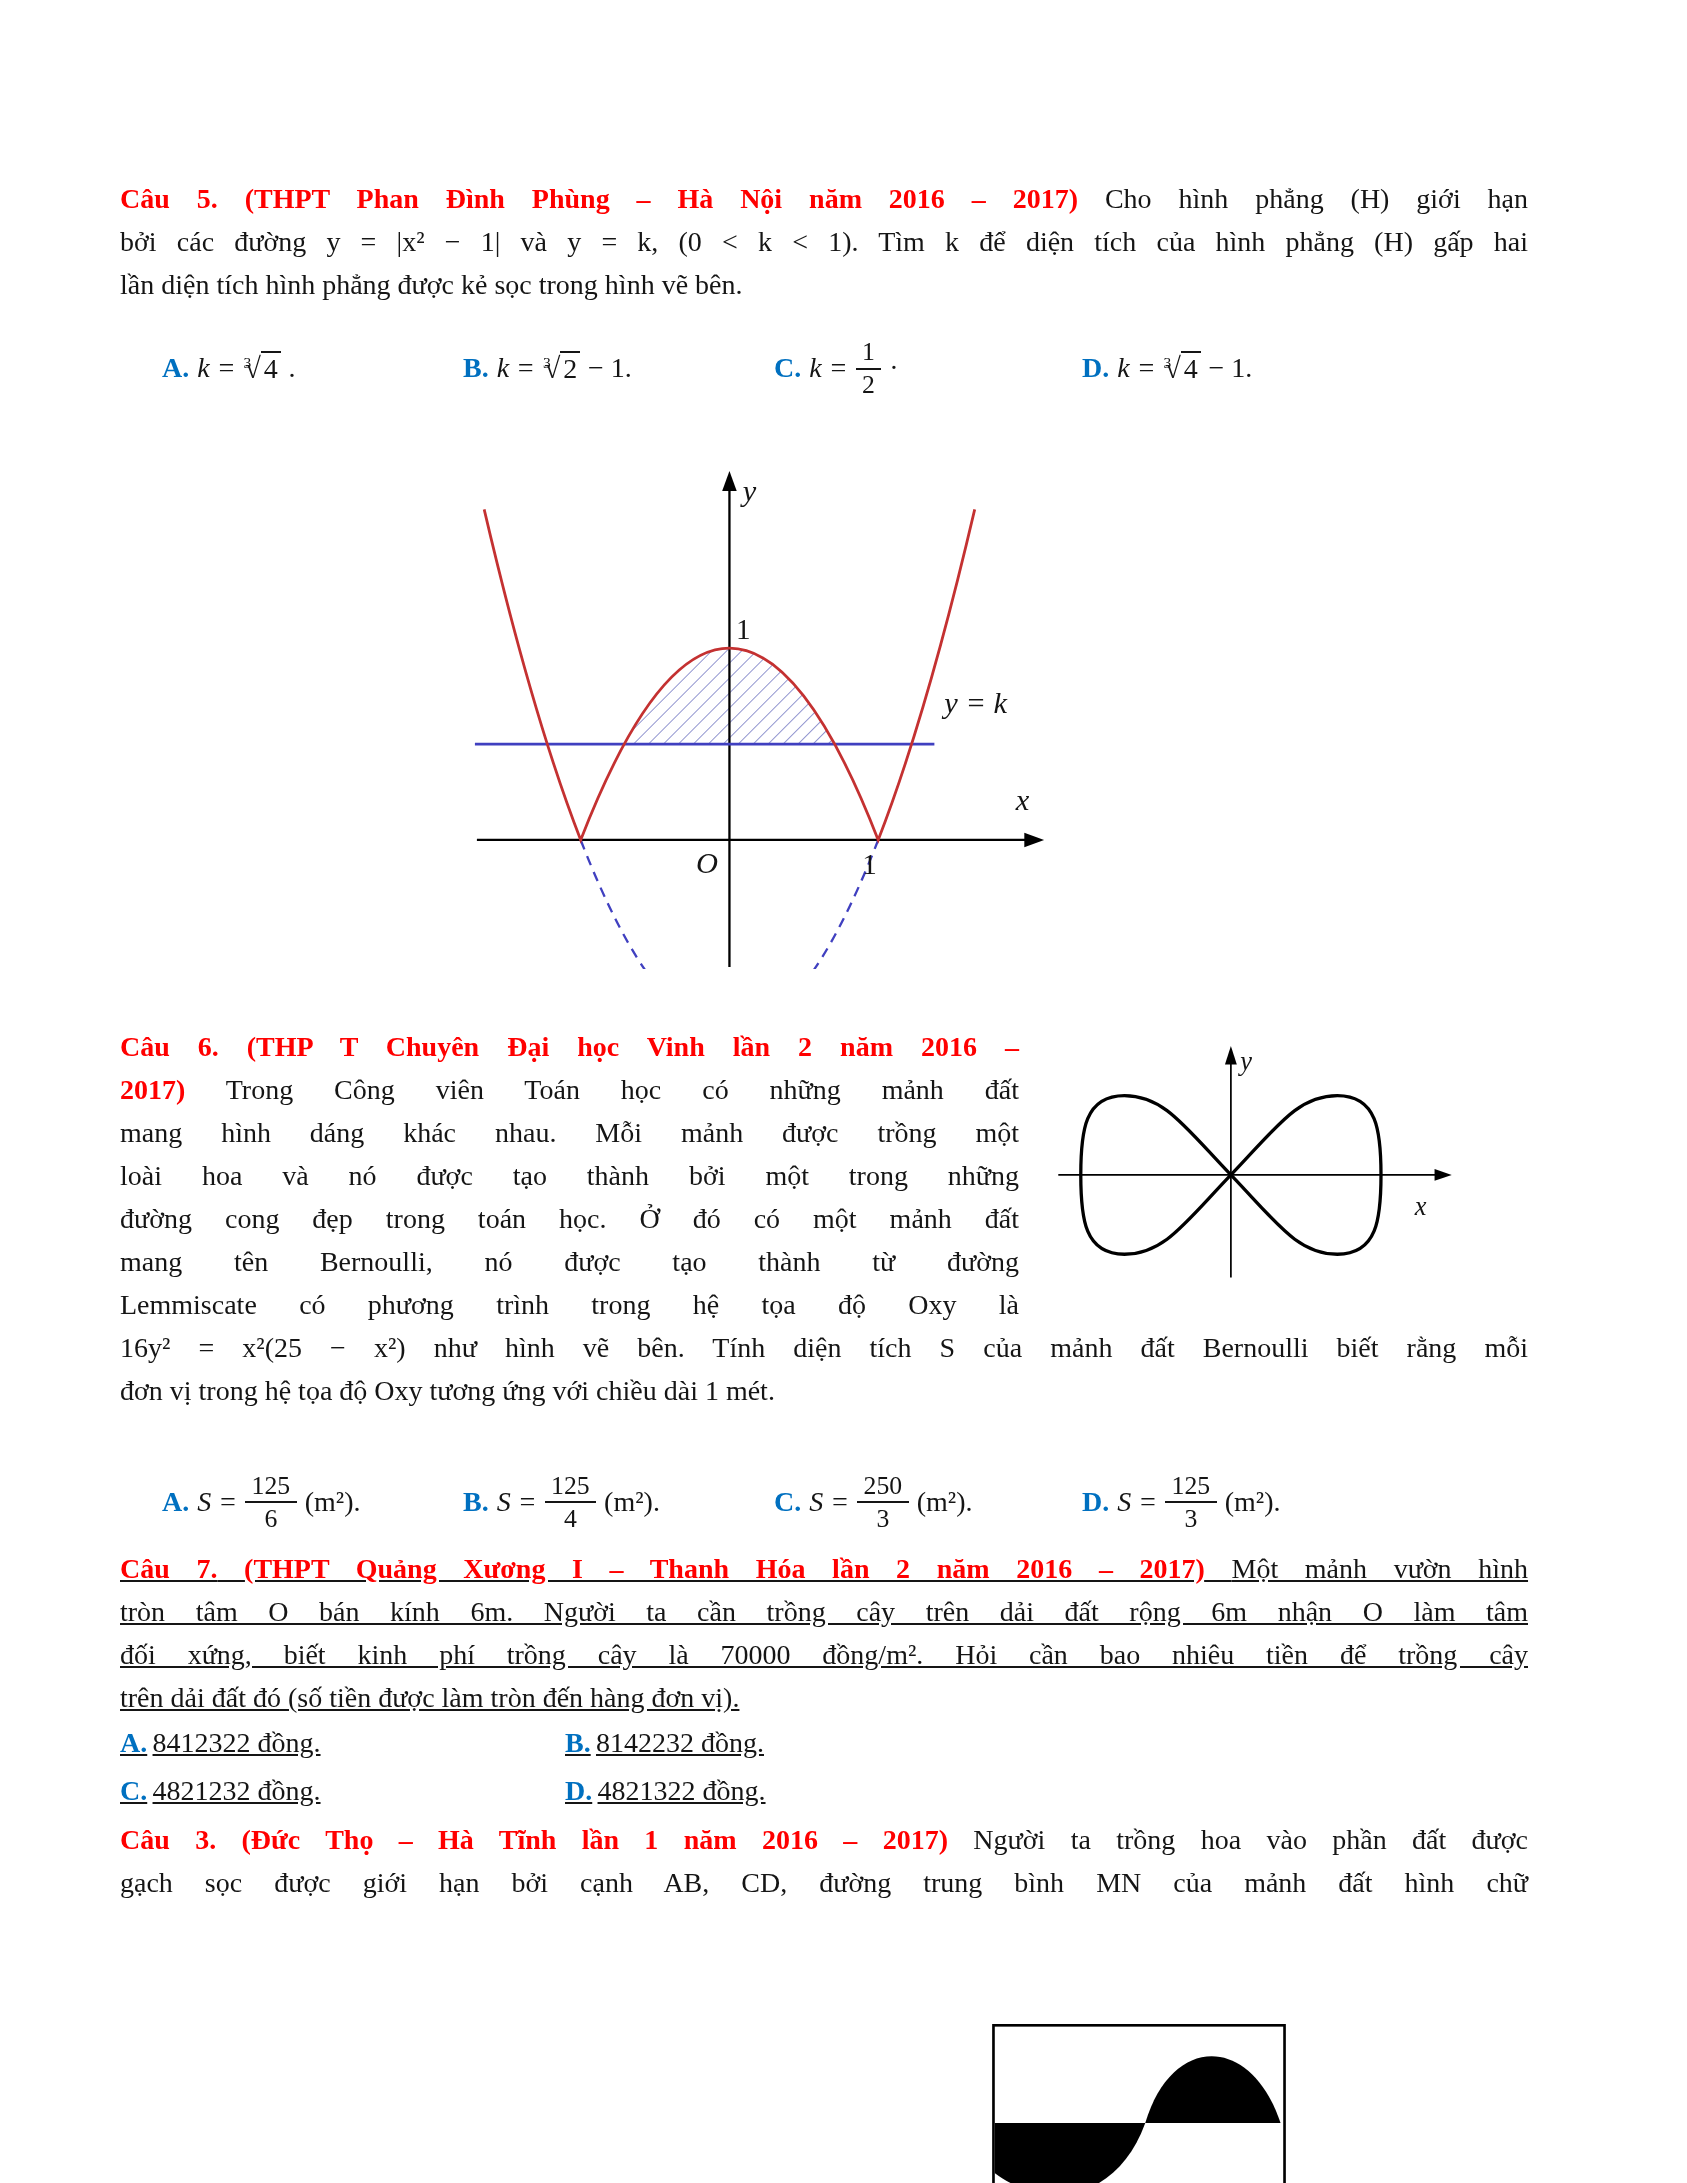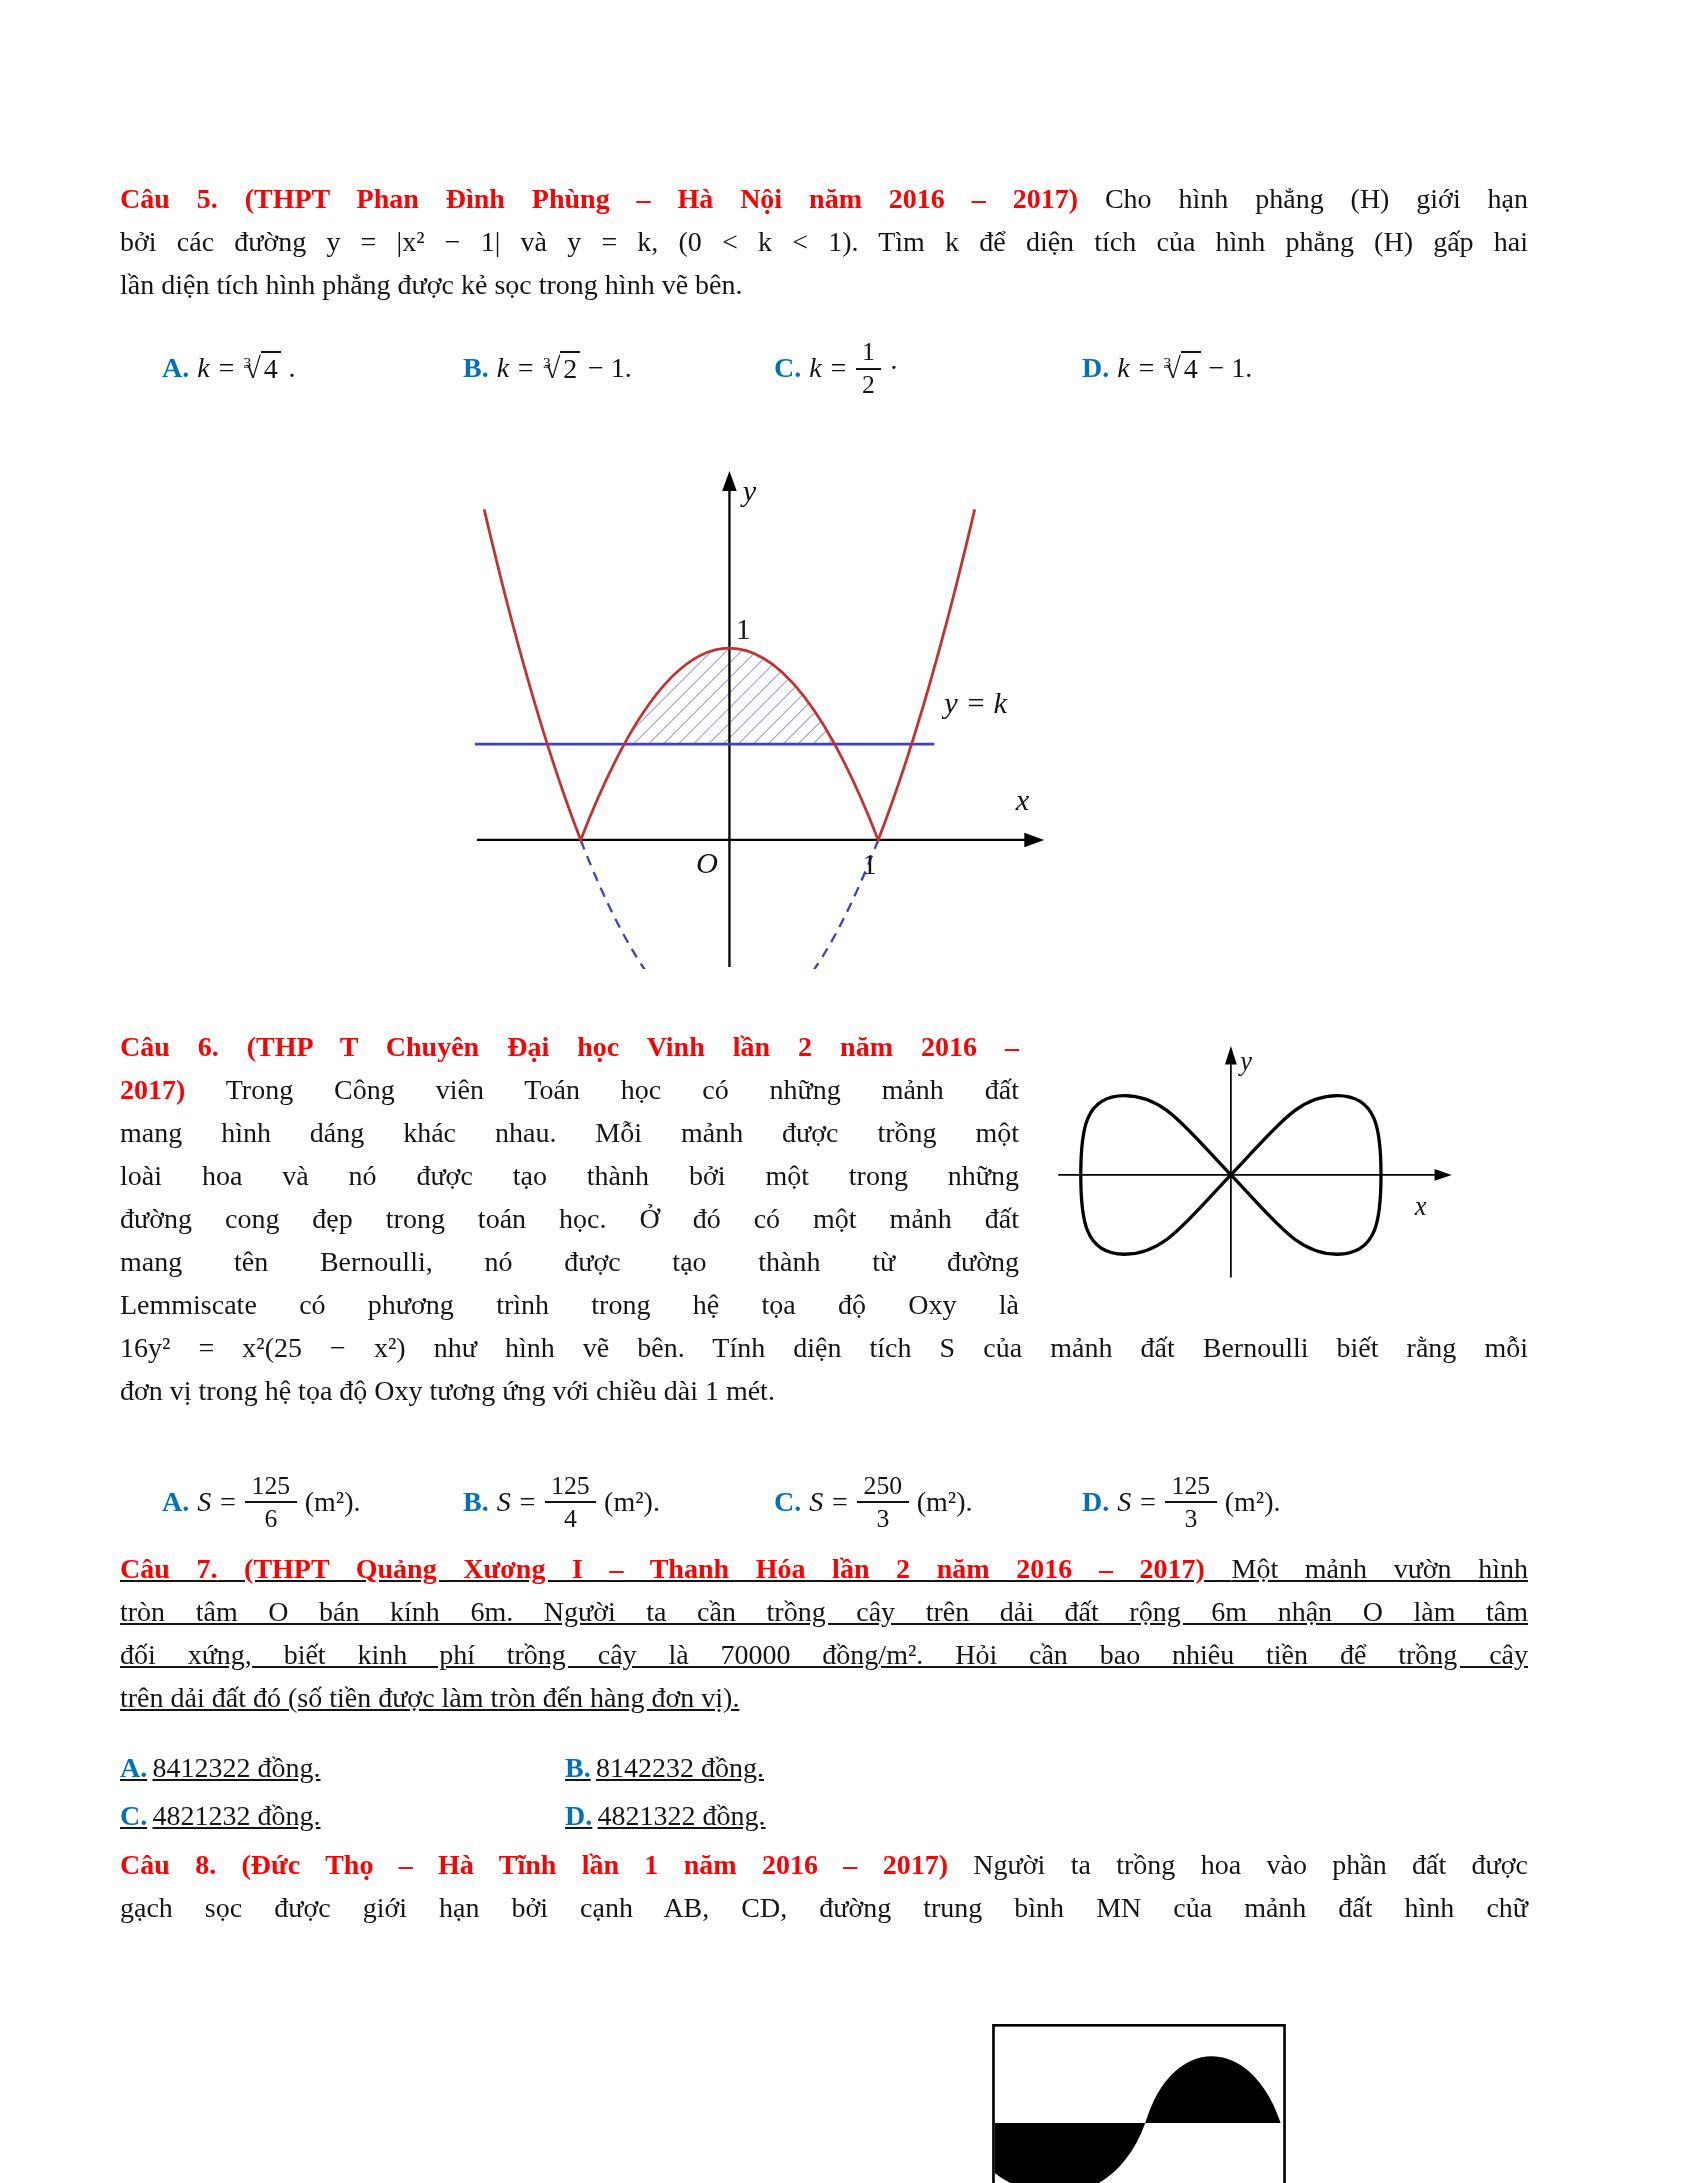--- a/index.html
+++ b/index.html
@@ -41,21 +41,21 @@
 
   
   .fig1 { width:595px; margin-top:64px; margin-left:345px; }
 
   
   .c6 { margin-top:49px; }
   .figright { float:right; width:509px; height:291px; padding:13.2px 0 0 34px; }
 
   .c7 { margin-top:14.6px;text-decoration:underline; }
   .optrow7 { display:flex; line-height:48px; }
-  .optrow7.first { margin-top:25px; }
+  .optrow7.first { }
   .opt7 { }
   .w7 { width:445px; }
   .opt7 .ol { margin-right:5.3px; }
 
   .c8 { margin-top:2.6px; }
 
   
   .fig3 { position:absolute; left:992px; top:2024px; width:294px; height:159px; overflow:hidden; }
 
   svg text { font-family:"Liberation Serif", serif; fill:#151515; }
@@ -227,21 +227,21 @@
         <span class="ol">C.</span><span>4821232 đồng.</span>
       </div>
       <div class="opt7">
         <span class="ol">D.</span><span>4821322 đồng.</span>
       </div>
     </div>
   </div>
 
   <div class="c8">
     <div class="ln j">
-      <span class="hd">Câu 8.</span>
+      <span class="hd">Câu 3.</span>
       <span class="hd">(Đức Thọ – Hà Tĩnh lần 1 năm 2016 – 2017)</span>
       <span>Người ta trồng hoa vào phần đất được</span>
     </div>
     <div class="ln j"><span>gạch sọc được giới hạn bởi cạnh AB, CD, đường trung bình MN của mảnh đất hình chữ</span></div>
   </div>
 
   <div class="fig3">
     <svg width="294" height="198" viewBox="0 0 445 300">
       <defs>
         <clipPath id="r3">

